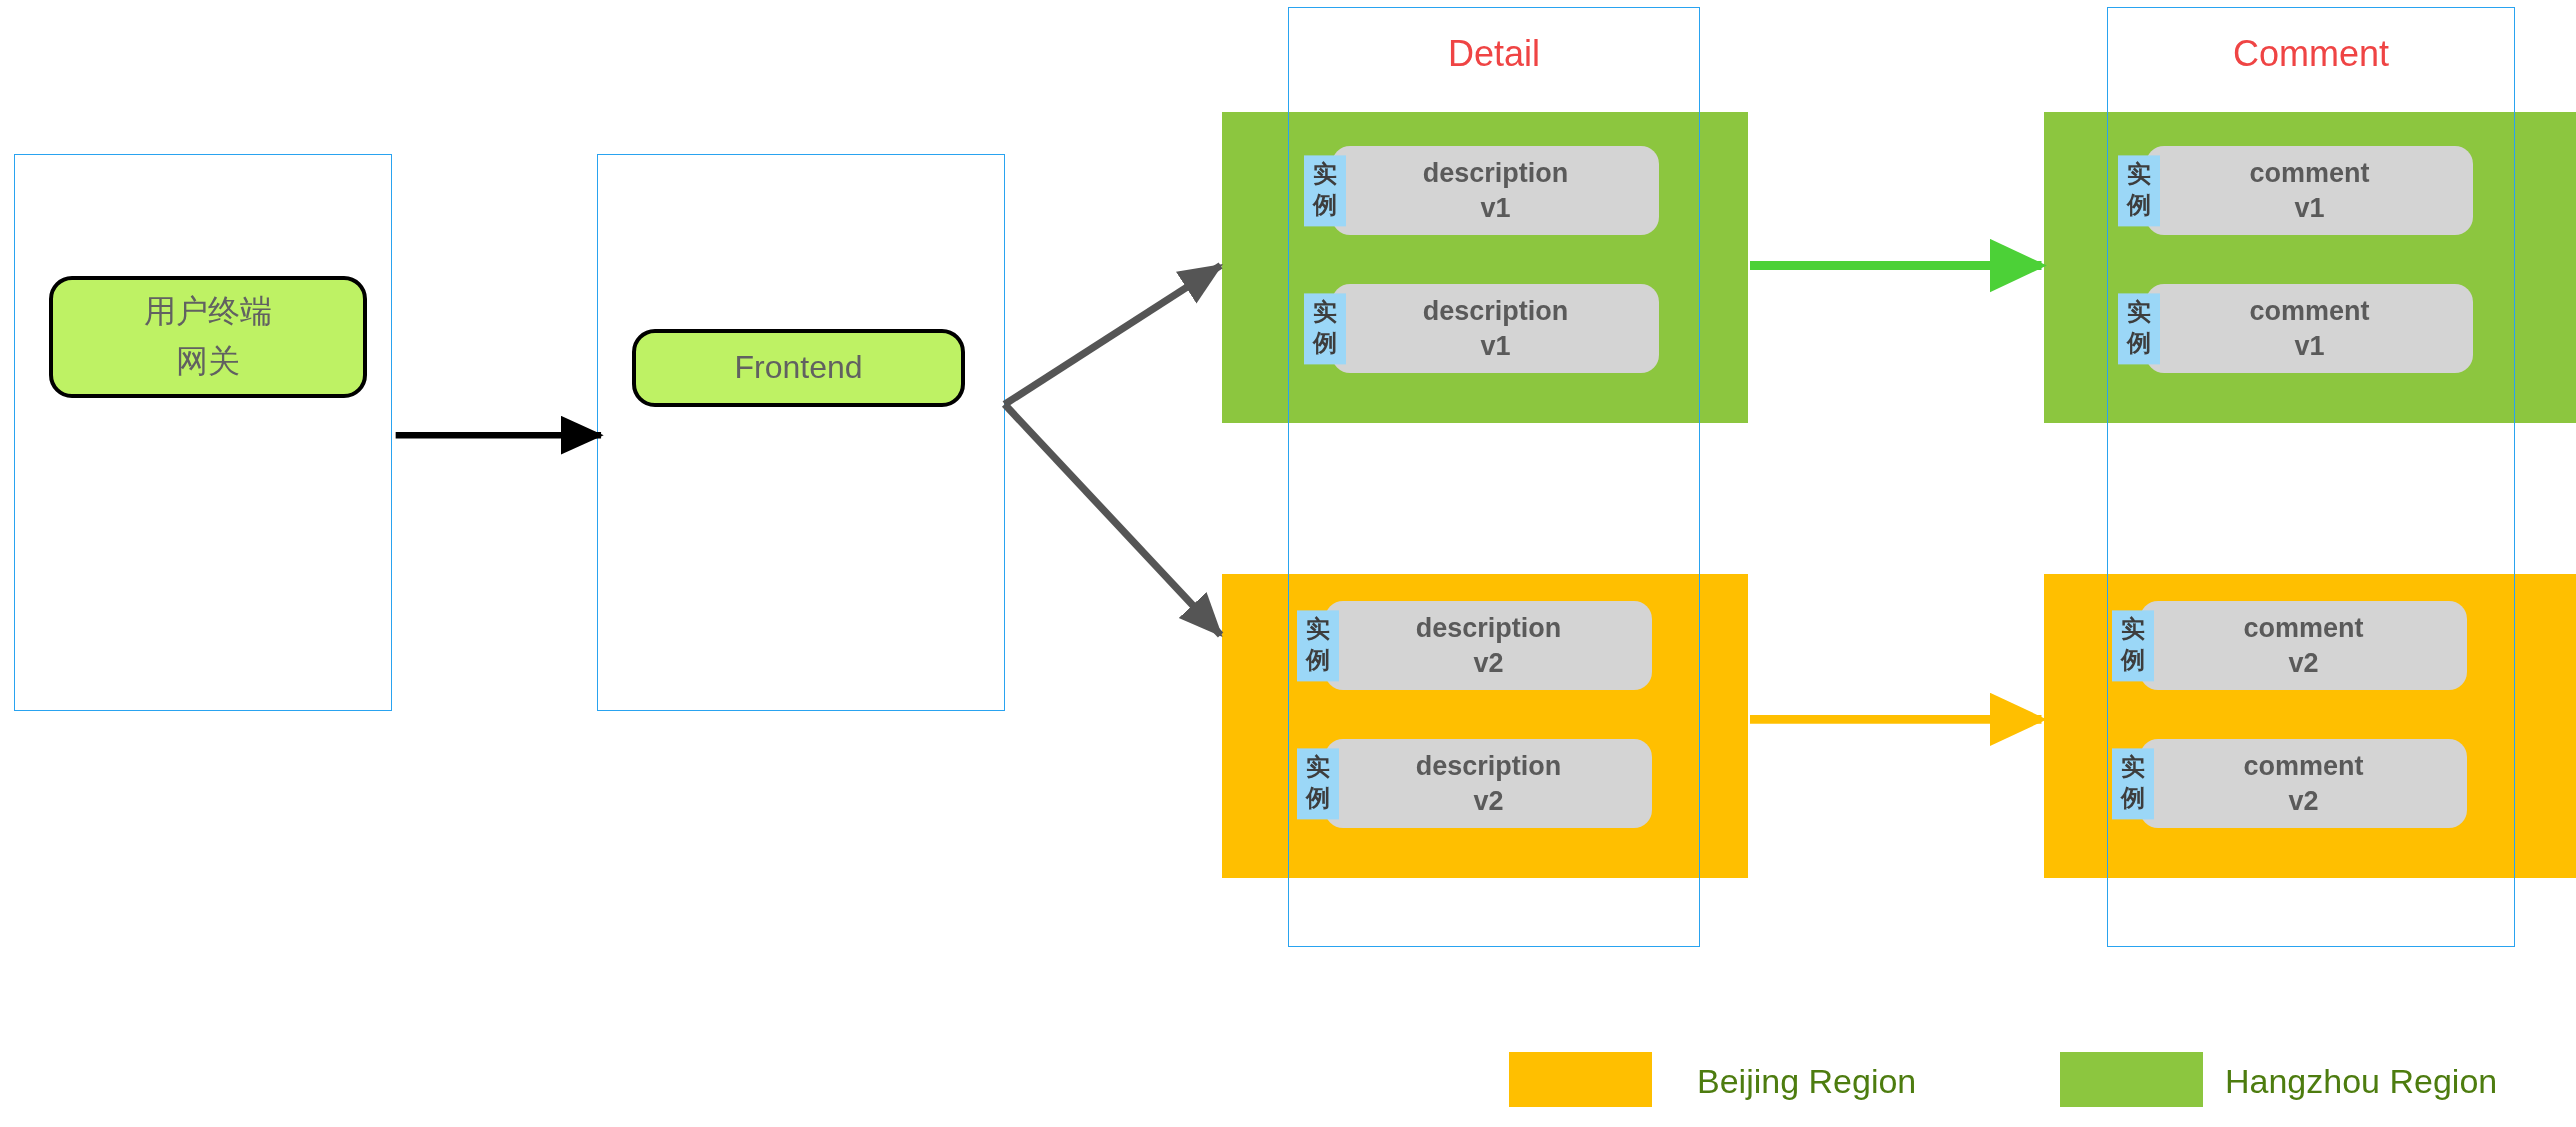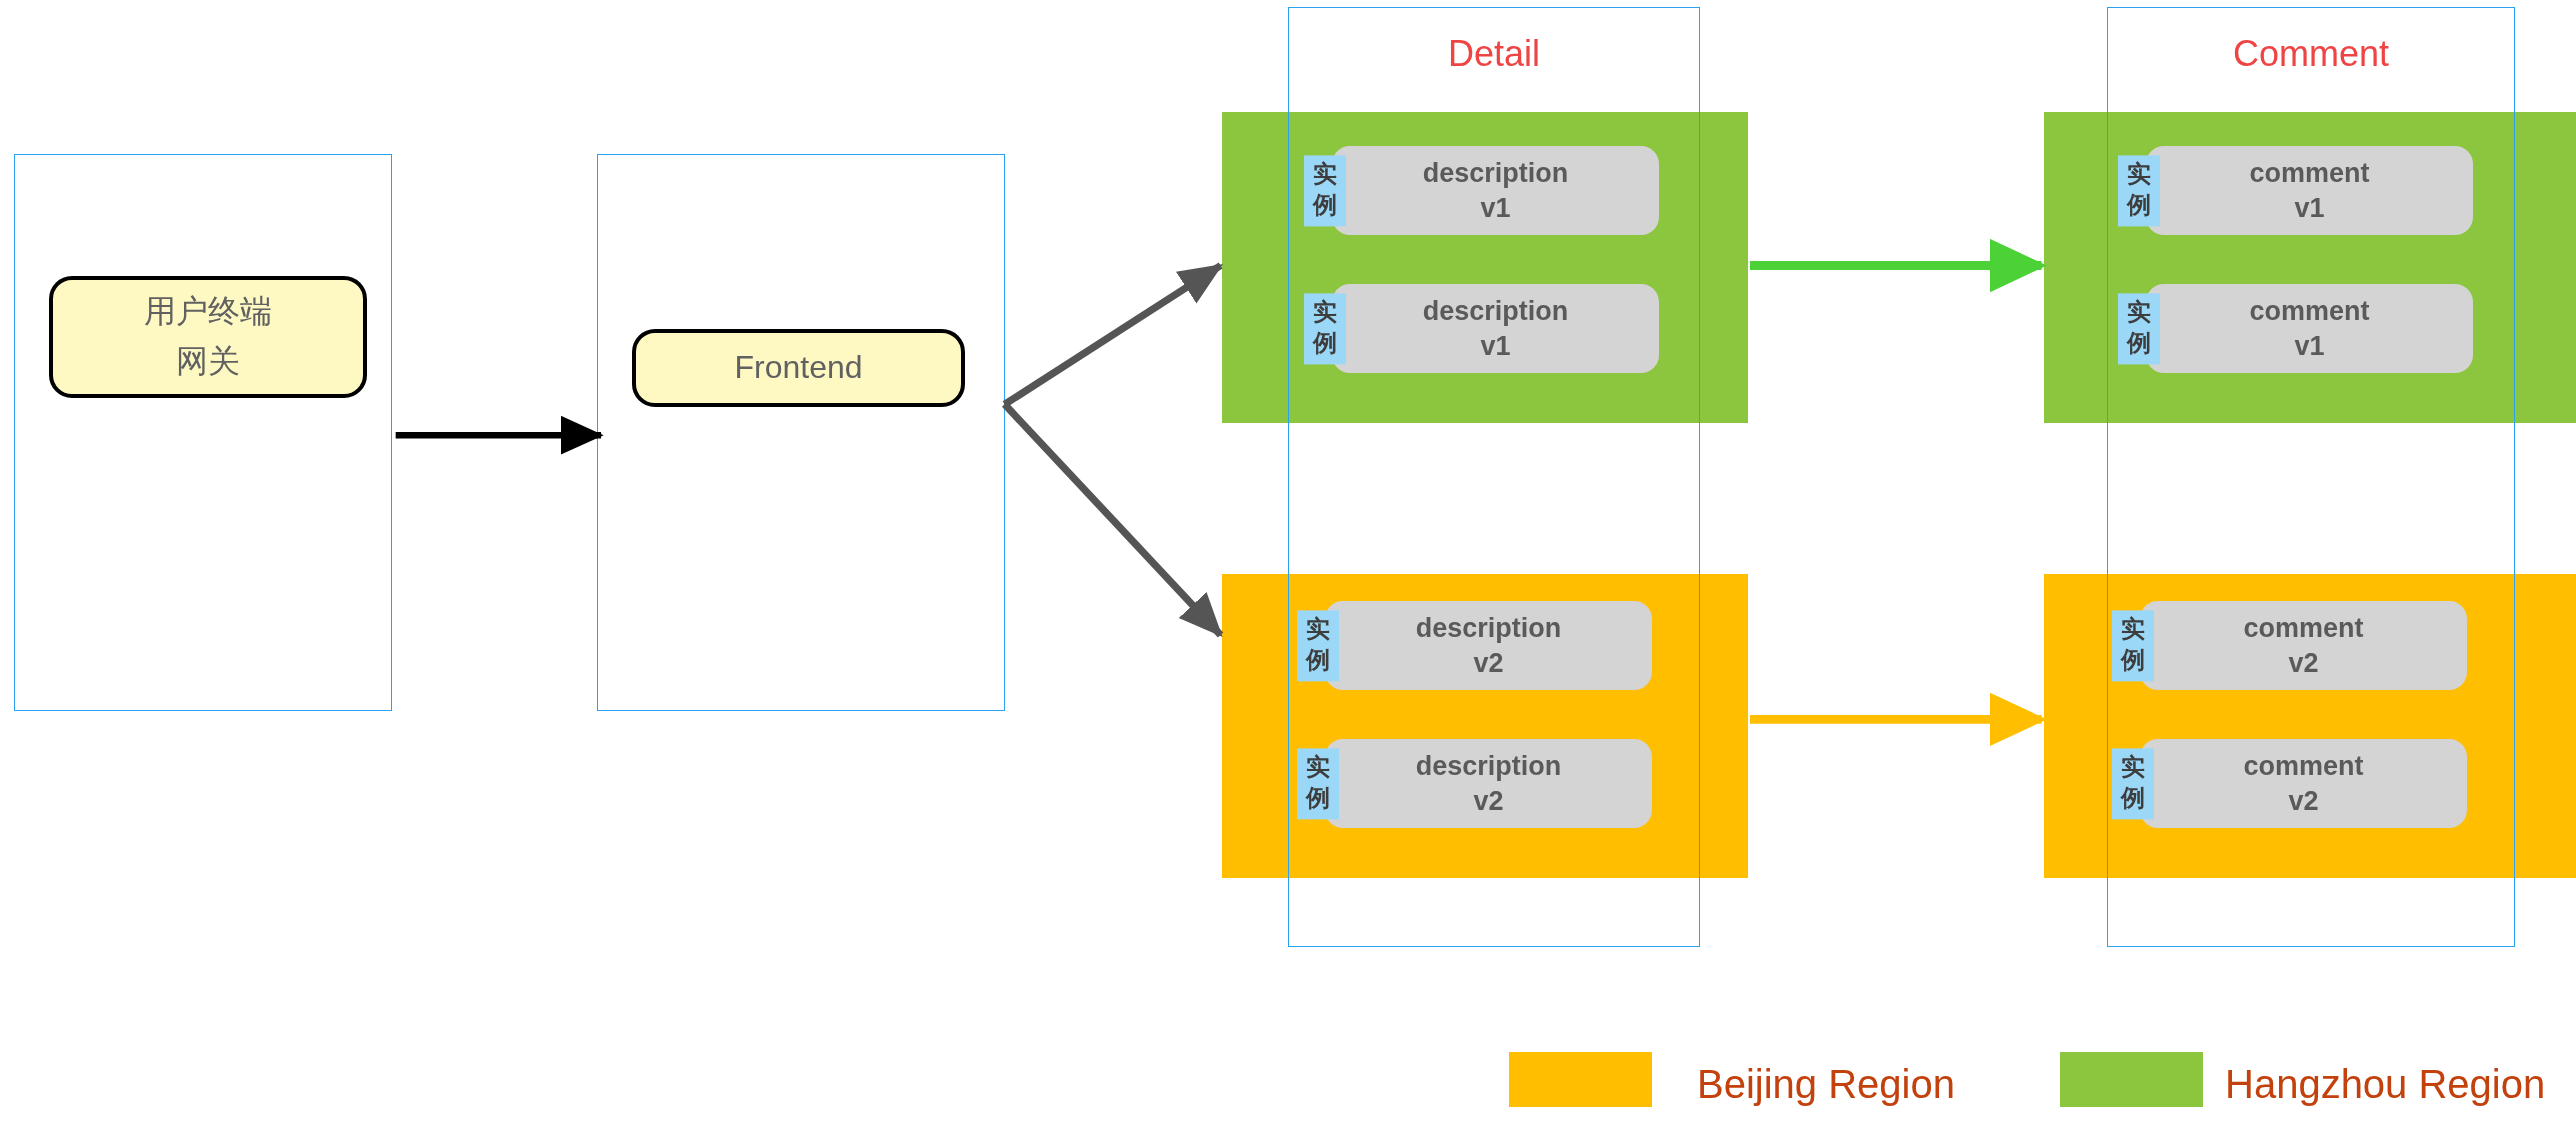--- a/index.html
+++ b/index.html
@@ -9,21 +9,21 @@
 
   
   .grp{position:absolute;border:1.6px solid #29a3f0;background:transparent;box-sizing:border-box;}
 
   
   .grp-title{position:absolute;color:#ef4444;font-size:36px;line-height:1;
              white-space:nowrap;text-align:center;}
 
   
   .node{position:absolute;box-sizing:border-box;border:4px solid #000;border-radius:23px;
-        background:#fef9c3;display:flex;flex-direction:column;align-items:center;
+        background:#bef264;display:flex;flex-direction:column;align-items:center;
         justify-content:center;color:#616161;font-size:32px;line-height:1.55;}
   .node .ln{display:block;}
 
   
   .band{position:absolute;}
   .band.green{background:#8CC63F;}
   .band.orange{background:#FFBF00;}
 
   
   .card{position:absolute;background:#d4d4d4;border-radius:18px;
@@ -32,21 +32,21 @@
   .card .ctext{display:block;}
   .badge{position:absolute;left:-28px;top:50%;transform:translateY(-50%);
          width:42px;background:#9BD7F7;color:#3d3d3d;
          font-family:"Liberation Serif","DejaVu Serif",serif;
          font-size:24px;line-height:1.28;text-align:center;padding:4.9px 0;
          writing-mode:horizontal-tb;}
   .badge span{display:block;}
 
   
   .legend-sw{position:absolute;}
-  .legend-lb{position:absolute;color:#c2410c;font-size:40px;white-space:nowrap;line-height:1;}
+  .legend-lb{position:absolute;color:#4d7c0f;font-size:34px;white-space:nowrap;line-height:1;}
 
   svg.overlay{position:absolute;left:0;top:0;width:2576px;height:1127px;overflow:visible;}
 </style>
 </head>
 <body>
 
 <div class="stage">
 
   <div class="band green" style="left:1222px;top:112px;width:526px;height:311px;"></div>
   <div class="band orange" style="left:1222px;top:574px;width:526px;height:304px;"></div>

